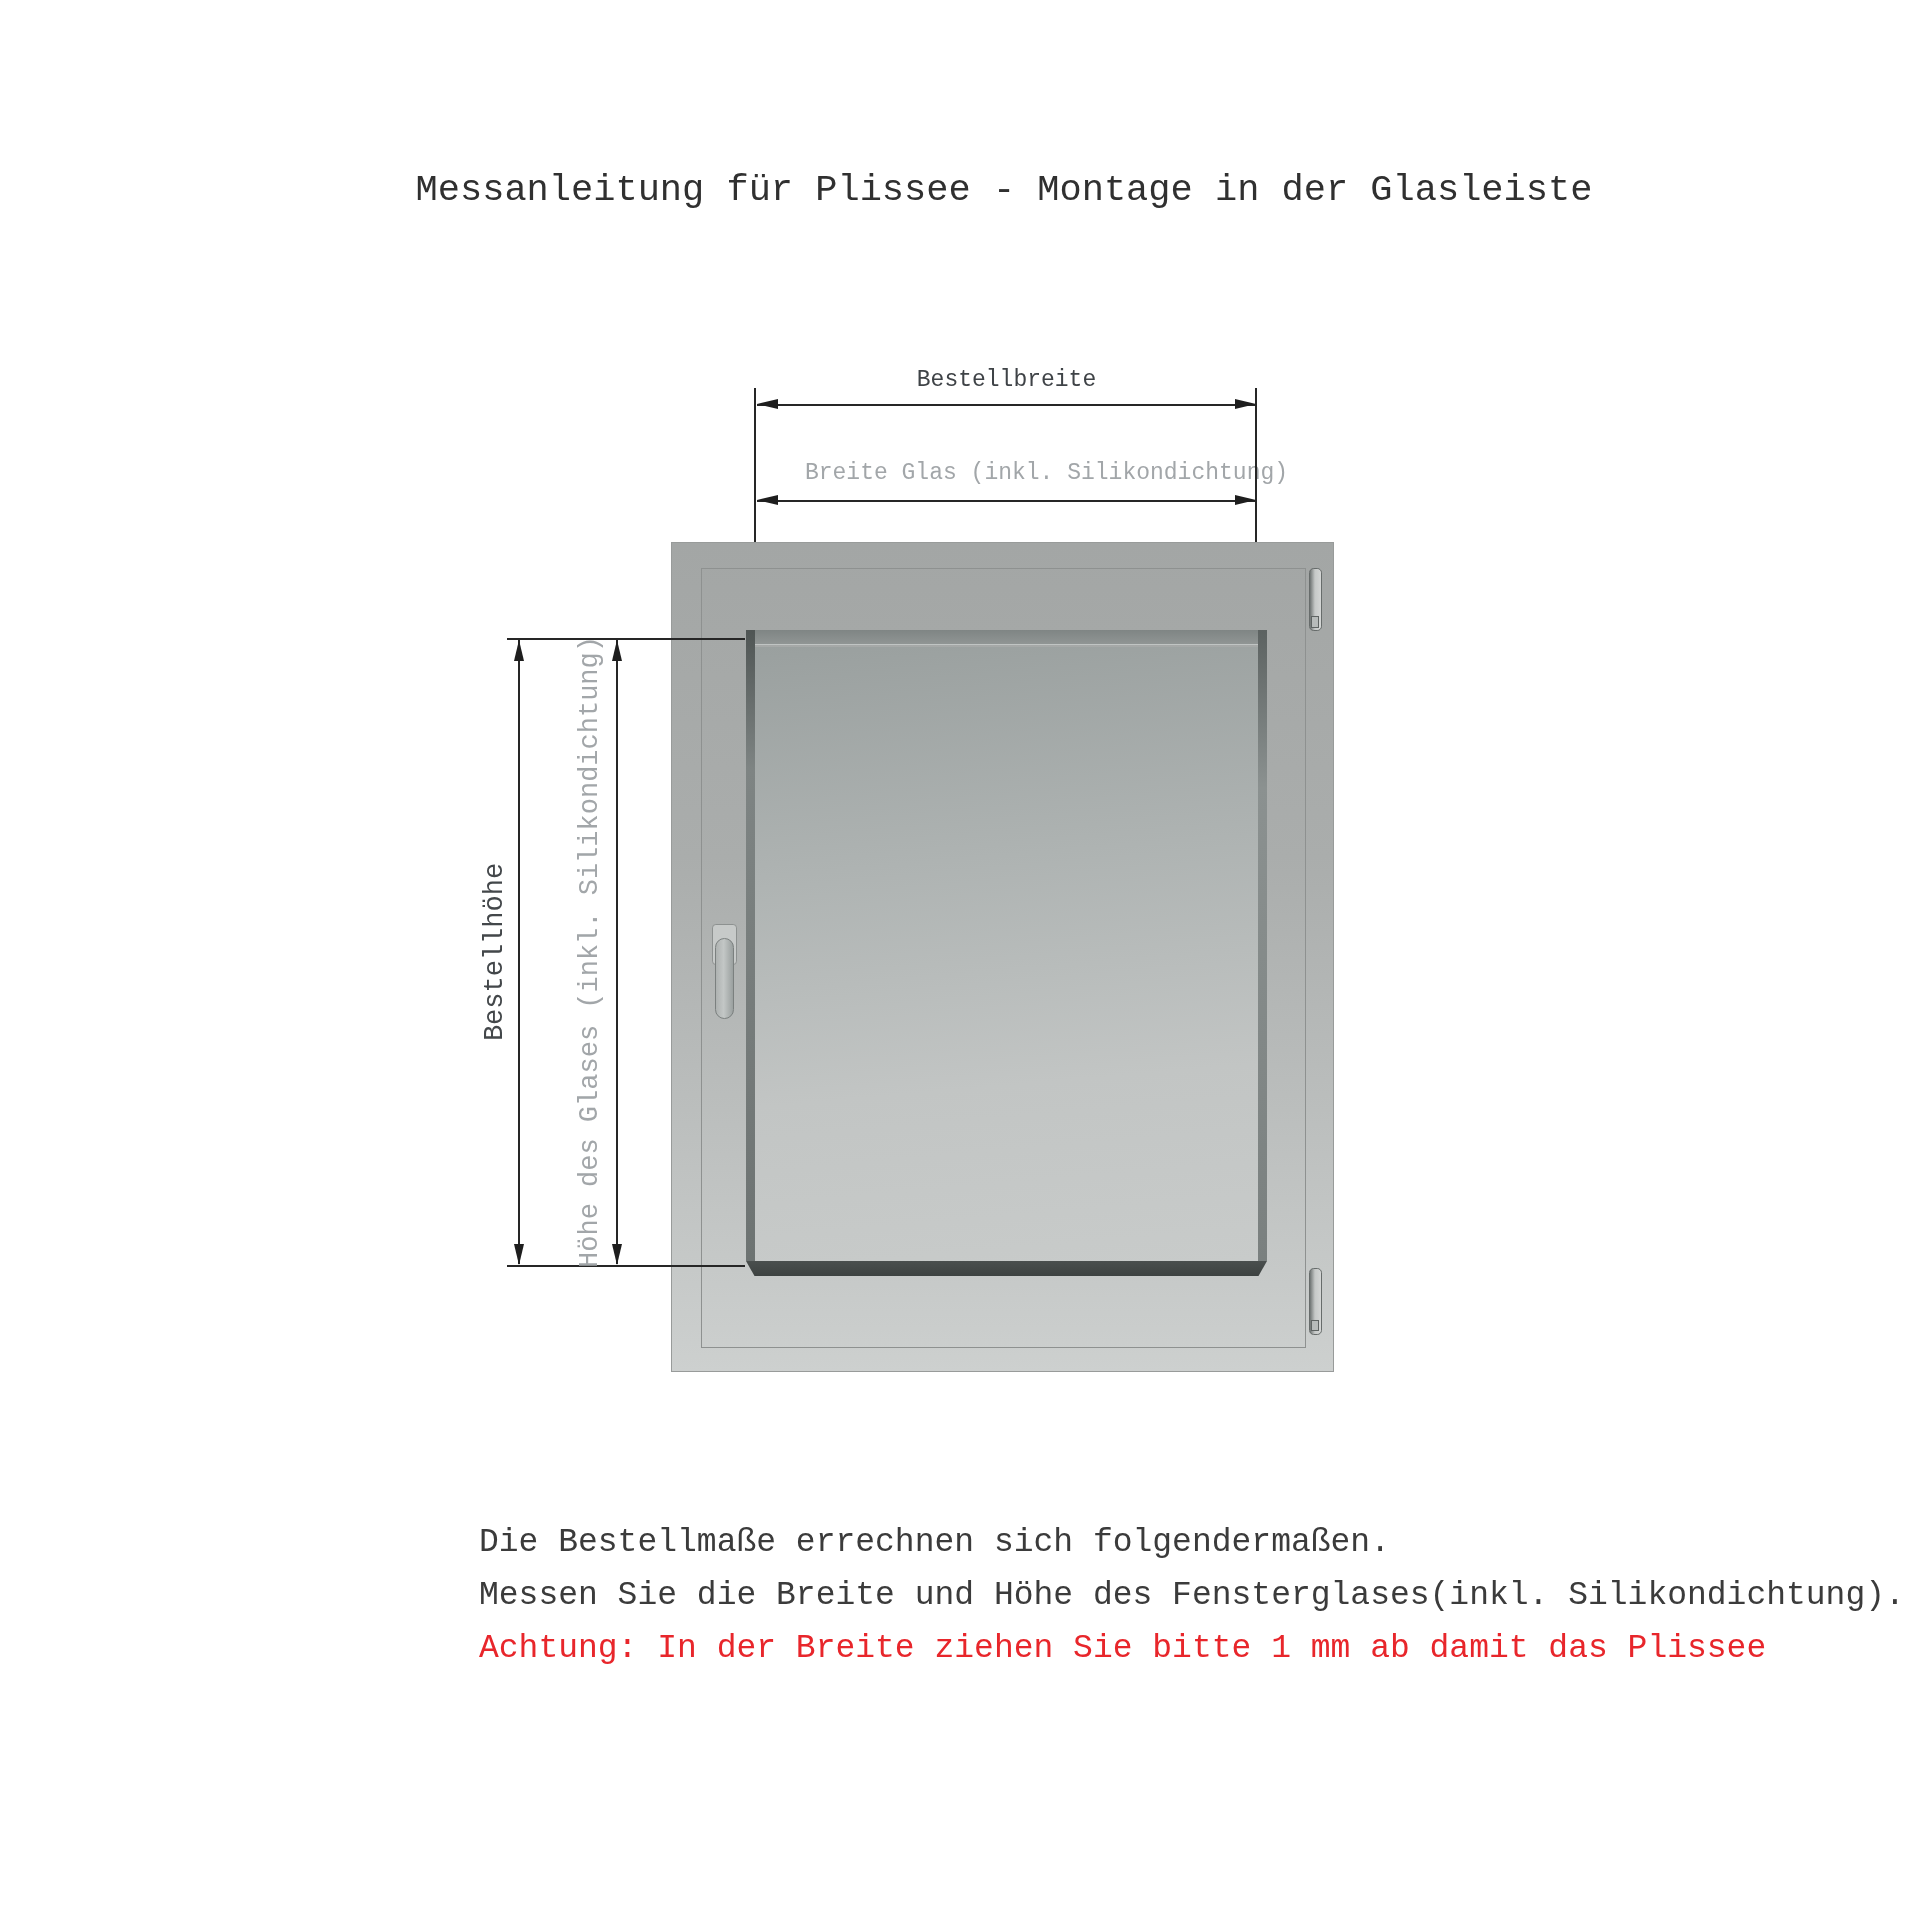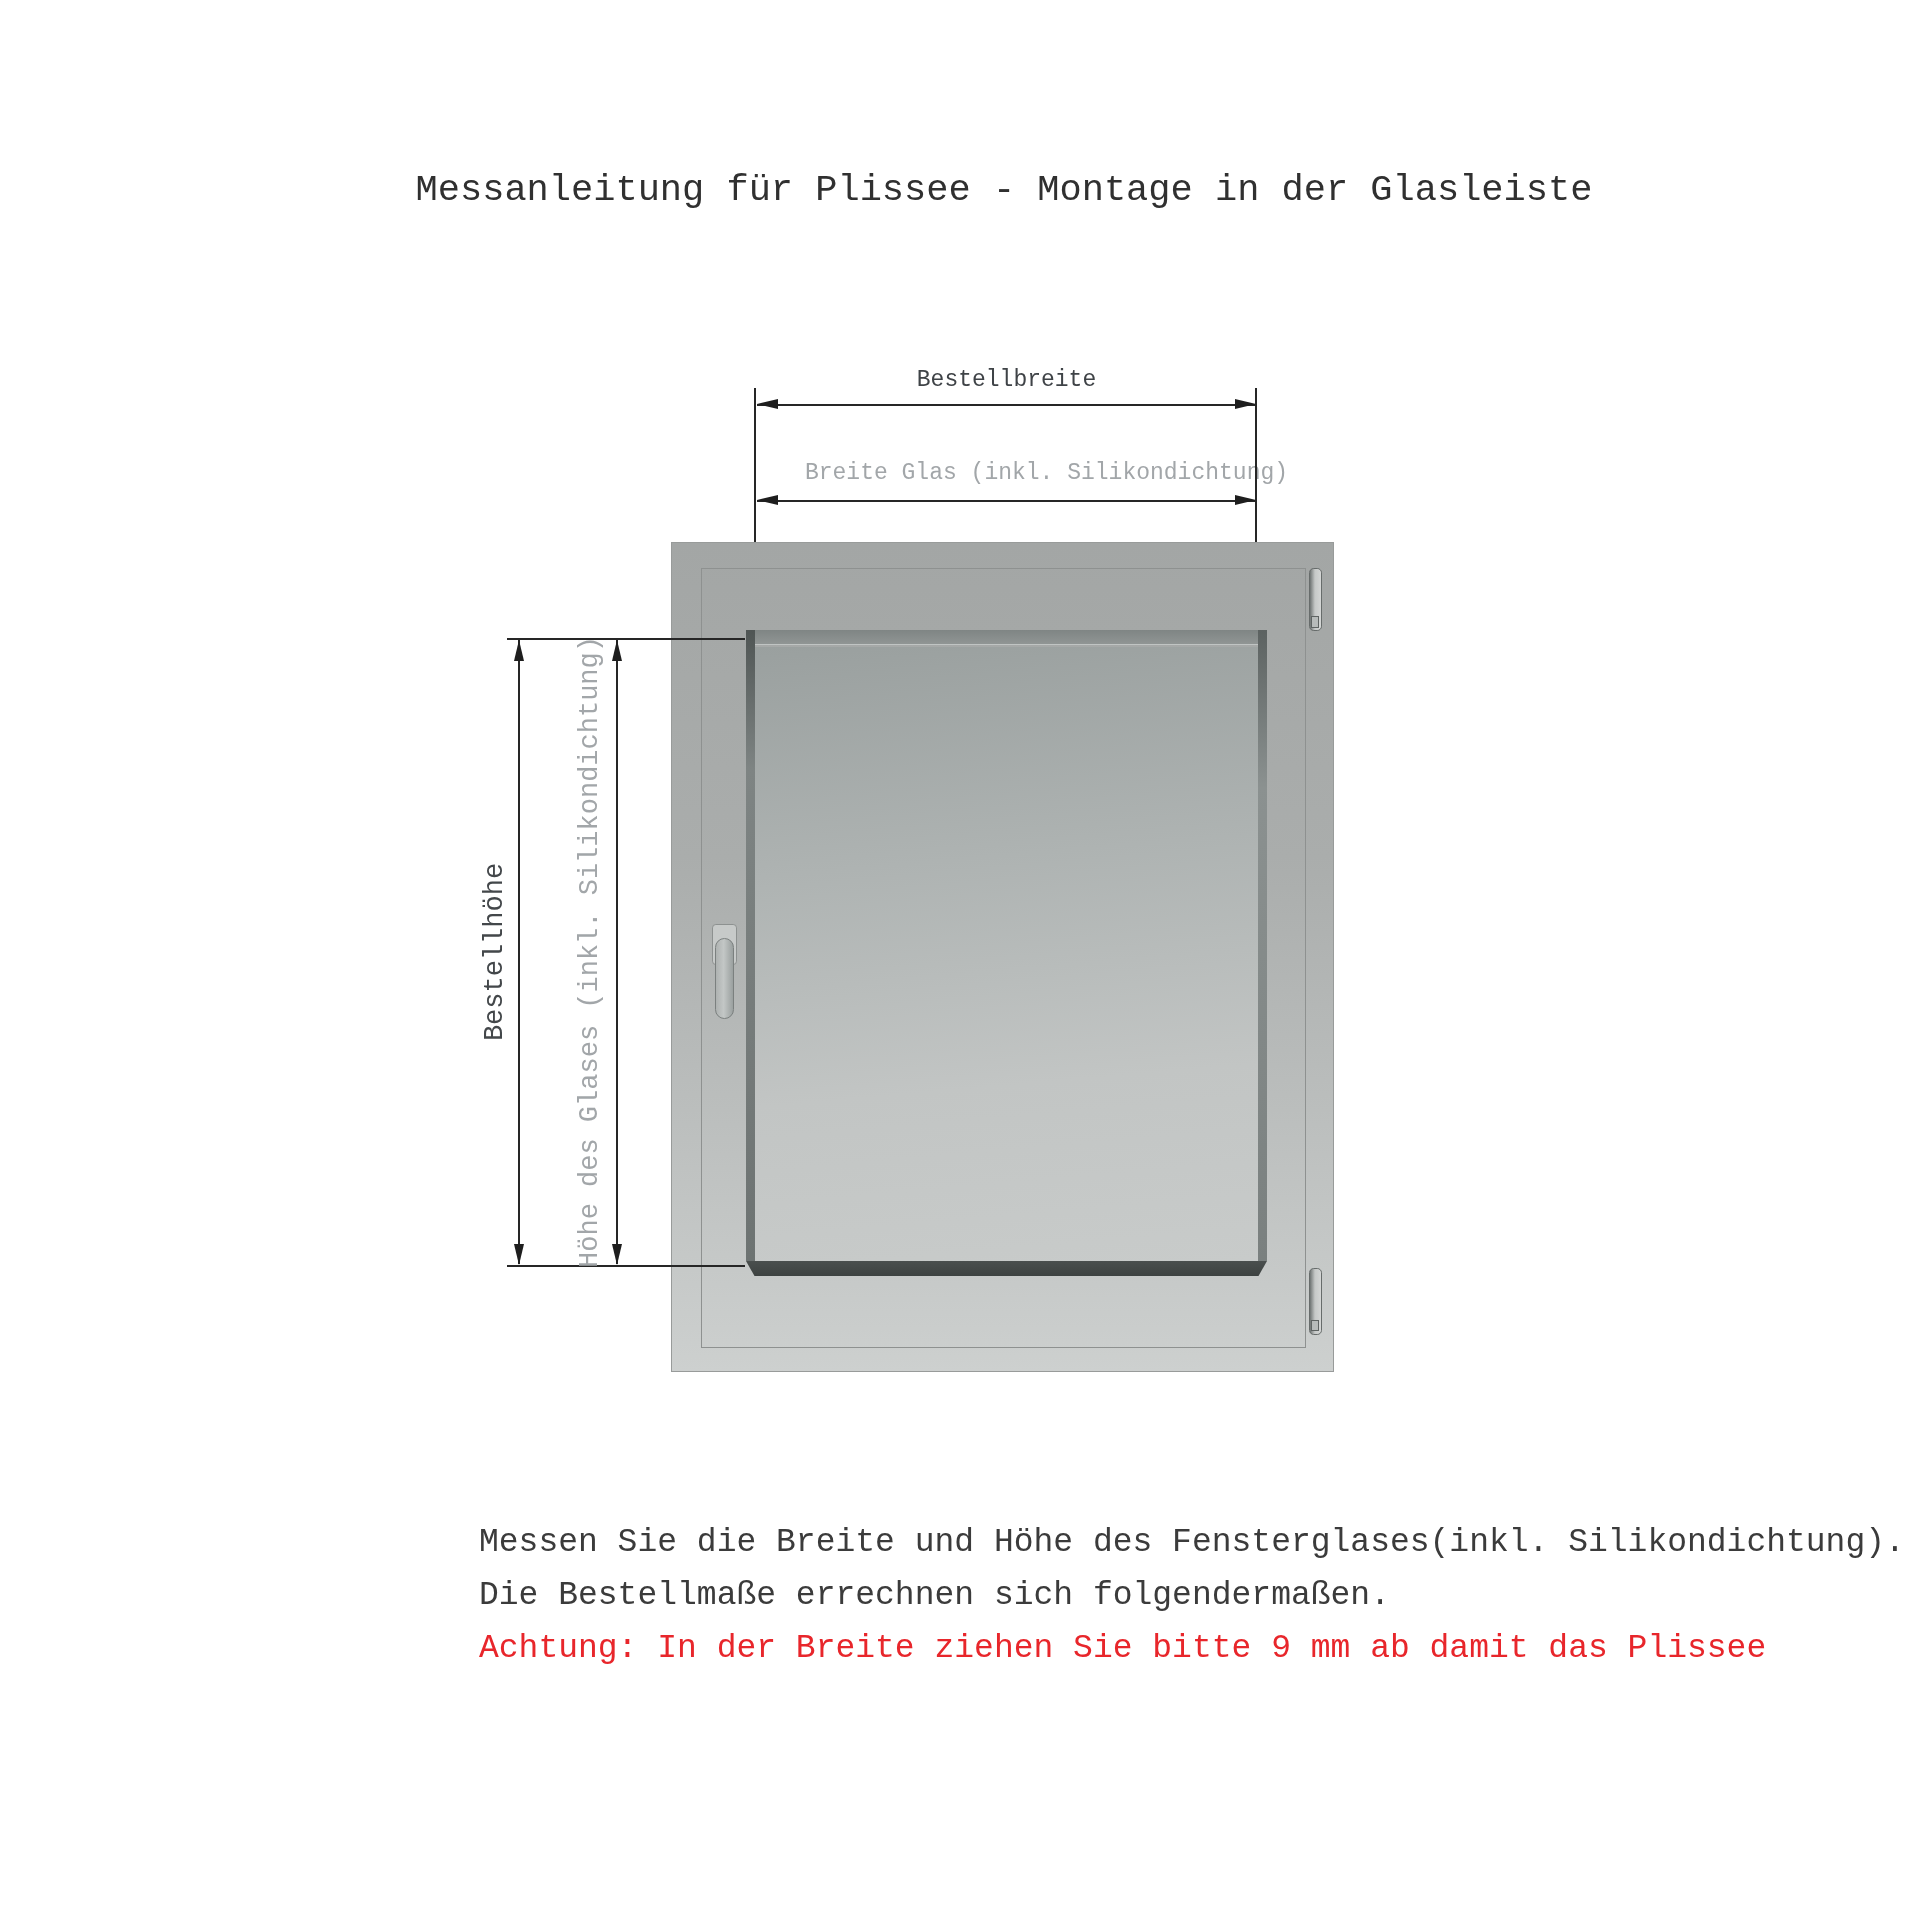--- a/index.html
+++ b/index.html
@@ -110,20 +110,20 @@
   <div class="ah ah-down" style="left:474px;top:1244px;"></div>
 
   <div class="vline" style="left:576px;top:640px;height:624px;"></div>
   <div class="ah ah-up" style="left:572px;top:640px;"></div>
   <div class="ah ah-down" style="left:572px;top:1244px;"></div>
 
   <div class="rot-label" style="left:455px;top:952px;">Bestellhöhe</div>
   <div class="rot-label gray" style="left:550px;top:952px;">Höhe des Glases (inkl. Silikondichtung)</div>
 
   <div class="instructions">
+    <div>Die Bestellmaße errechnen sich folgendermaßen.</div>
     <div>Messen Sie die Breite und Höhe des Fensterglases(inkl. Silikondichtung).</div>
-    <div>Die Bestellmaße errechnen sich folgendermaßen.</div>
-    <div class="red">Achtung: In der Breite ziehen Sie bitte 9 mm ab damit das Plissee</div>
+    <div class="red">Achtung: In der Breite ziehen Sie bitte 1 mm ab damit das Plissee</div>
   </div>
 
 
 </div>
 
 
 </body></html>

